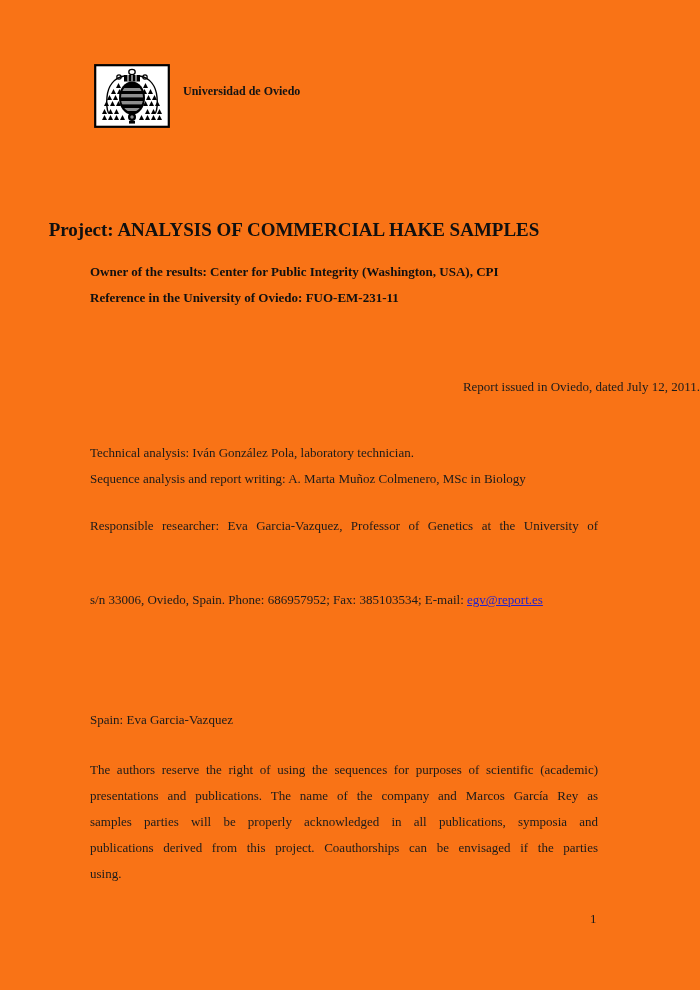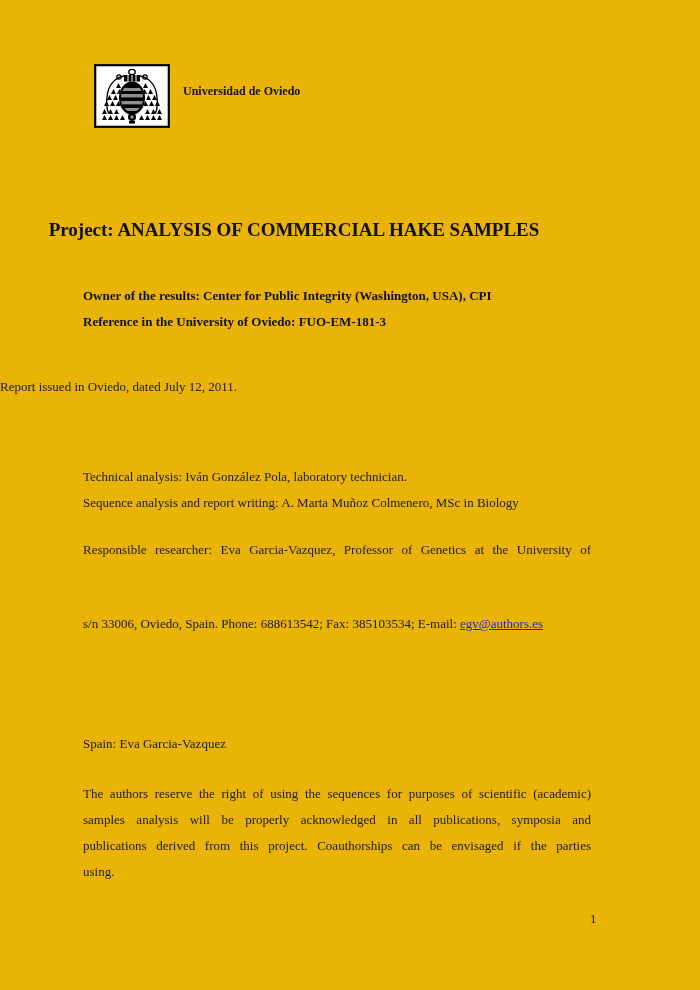--- a/index.html
+++ b/index.html
@@ -1,20 +1,20 @@
 <!DOCTYPE html>
 <html><head>
 <meta charset="utf-8">
 <style>
   html, body { margin: 0; padding: 0; background: #ffffff; }
   .page {
     position: relative;
     width: 700px;
     height: 990px;
-    background: #eab308;
+    background: #f97316;
     font-family: "Liberation Serif", serif;
     color: #1b1b1b;
     overflow: hidden;
   }
   .logo-box {
     position: absolute;
     left: 94px;
     top: 64px;
     width: 76px;
     height: 64px;
@@ -33,32 +33,31 @@
     top: 204px;
     width: 588px;
     text-align: center;
     font-size: 19px;
     font-weight: bold;
     line-height: 26px;
     color: #101010;
   }
   .para {
     position: absolute;
-    left: 83px;
+    left: 90px;
     width: 508px;
     font-size: 13px;
     line-height: 26px;
-    margin-top: 24px;
   }
   .para.bold { font-weight: bold; color: #101010; }
   .centered {
     position: absolute;
     left: 0;
     width: 700px;
-    text-align: left;
+    text-align: right;
     font-size: 13px;
     line-height: 26px;
   }
   .owner-block   { top: 259px; }
   .issued-line   { top: 374px; }
   .staff-block   { top: 440px; font-family: Liberation Serif, serif; }
   .researcher-p  { top: 513px; }
   .address-p     { top: 587px; }
   .signed-line   { top: 707px; }
   .rights-p      { top: 757px; }
@@ -151,42 +150,43 @@
         <use href="#t" x="63" y="51"></use>
     </svg>
   </div>
 
   <div class="uni-name">Universidad de Oviedo</div>
 
   <h1 class="doc-title">Project: ANALYSIS OF COMMERCIAL HAKE SAMPLES</h1>
 
   <div class="para bold owner-block">
     <span class="line">Owner of the results: Center for Public Integrity (Washington, USA), CPI</span>
-    <span class="line">Reference in the University of Oviedo: FUO-EM-181-3</span>
+    <span class="line">Reference in the University of Oviedo: FUO-EM-231-11</span>
   </div>
 
   <div class="centered issued-line">Report issued in Oviedo, dated July 12, 2011.</div>
 
   <div class="para staff-block">
     <span class="line">Technical analysis: Iván González Pola, laboratory technician.</span>
     <span class="line">Sequence analysis and report writing: A. Marta Muñoz Colmenero, MSc in Biology</span>
   </div>
 
   <div class="para researcher-p">
     <span class="line just">Responsible researcher: Eva Garcia-Vazquez, Professor of Genetics at the University of</span>
   </div>
 
   <div class="para address-p">
-    <span class="line"><span>s/n 33006, Oviedo, Spain. Phone: 688613542; Fax: 385103534; E-mail: </span><a class="email-link">egv@authors.es</a></span>
+    <span class="line"><span>s/n 33006, Oviedo, Spain. Phone: 686957952; Fax: 385103534; E-mail: </span><a class="email-link">egv@report.es</a></span>
   </div>
 
   <div class="para signed-line">Spain: Eva Garcia-Vazquez</div>
 
   <div class="para rights-p">
     <span class="line just">The authors reserve the right of using the sequences for purposes of scientific (academic)</span>
-    <span class="line just">samples analysis will be properly acknowledged in all publications, symposia and</span>
+    <span class="line just">presentations and publications. The name of the company and Marcos García Rey as</span>
+    <span class="line just">samples parties will be properly acknowledged in all publications, symposia and</span>
     <span class="line just">publications derived from this project. Coauthorships can be envisaged if the parties</span>
     <span class="line">using.</span>
   </div>
 
   <div class="page-number">1</div>
 
 </div>
 
 </body></html>

